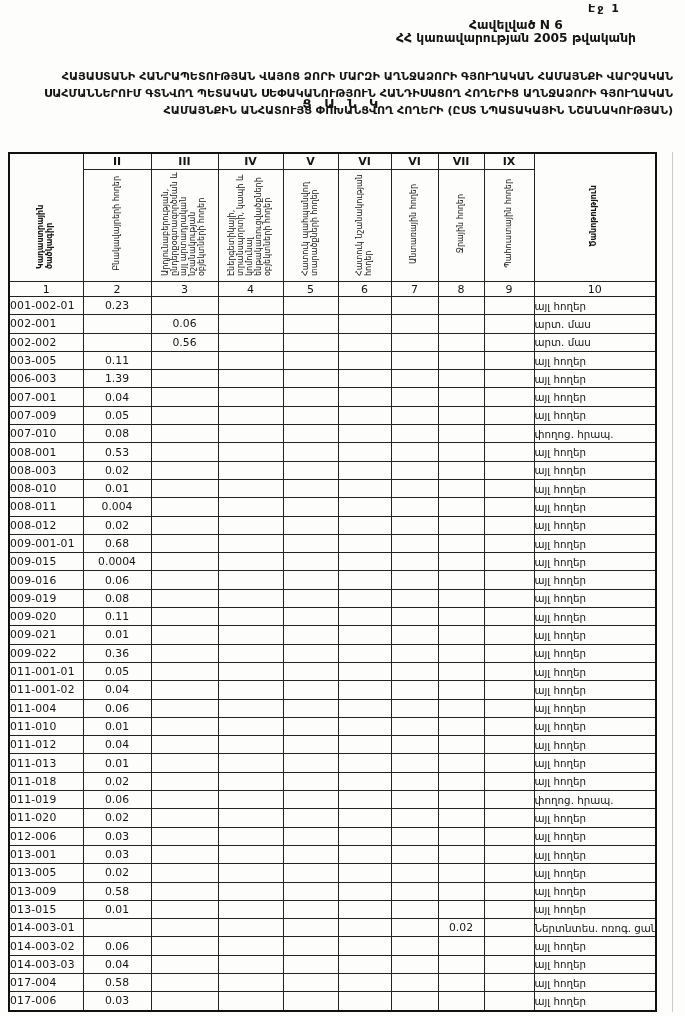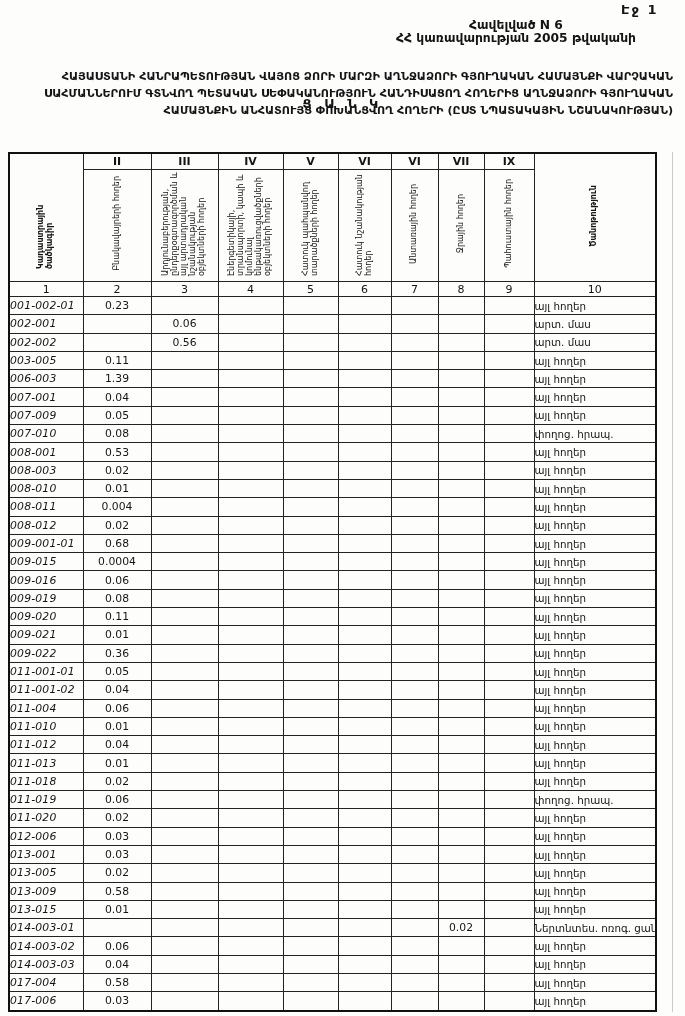--- a/index.html
+++ b/index.html
@@ -6,22 +6,22 @@
   body{
     width:685px;height:1016px;
     background:#fdfdfc;
     font-family:"DejaVu Sans", sans-serif;
     color:#141414;
     -webkit-font-smoothing:none;
   }
   .page{position:relative;width:685px;height:1016px;overflow:hidden;}
 
   .pageno{
-    position:absolute;top:2px;left:621px;
-    font-weight:bold;font-size:13px;letter-spacing:2px;
+    position:absolute;top:2px;left:588px;
+    font-weight:bold;font-size:11px;letter-spacing:2px;
   }
   .appendix{
     position:absolute;top:19px;left:378px;width:276px;
     text-align:center;font-weight:bold;font-size:12.3px;line-height:1.05;
   }
   .appendix div{white-space:nowrap;}
 
   .list-title{
     position:absolute;top:52px;left:0;width:685px;
     text-align:center;font-weight:bold;font-size:13px;letter-spacing:4px;margin-top:44px;
@@ -47,21 +47,21 @@
   .rot{
     writing-mode:vertical-rl;
     transform:rotate(180deg);
     display:inline-block;
     max-height:105px;
     font-size:8px;line-height:1.12;
     text-align:left;
     padding:1px 0;
   }
   tbody td{height:17.3px;font-size:10.8px;vertical-align:middle;}
-  td.code{text-align:left;padding-left:3px;letter-spacing:0.2px;white-space:nowrap;font-style:italic;}
+  td.code{text-align:left;padding-left:3px;letter-spacing:0.2px;white-space:nowrap;}
   td.val{text-align:center;}
   td.remark{
     text-align:left;padding-left:3px;font-size:10.3px;
     position:relative;overflow:visible;white-space:nowrap;
   }
   .edge-line{
     position:absolute;left:672px;top:152px;height:860px;width:1px;
     background:#c9c9c5;
   }
 </style>

